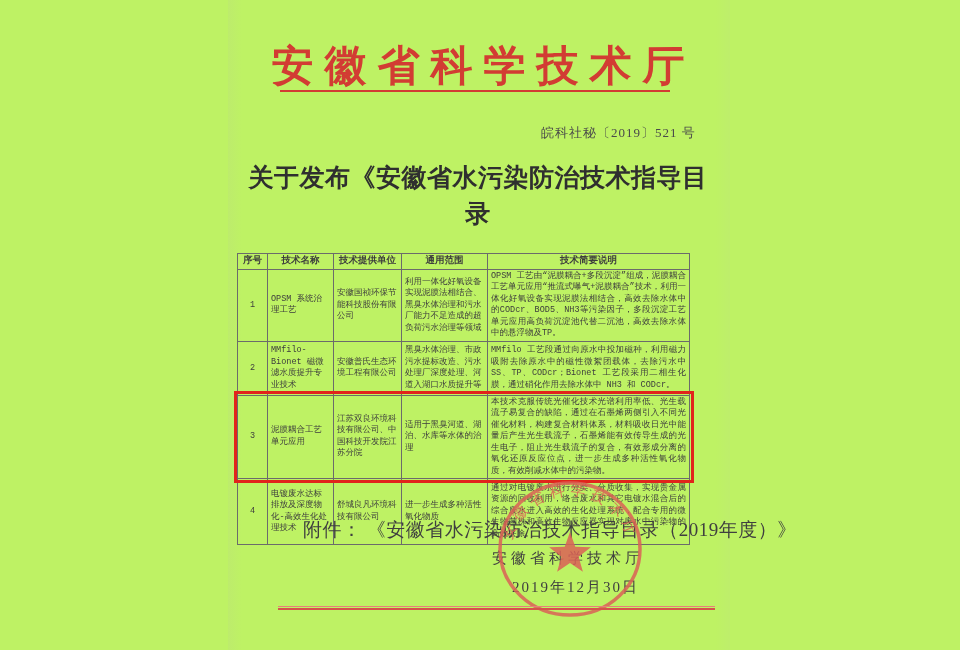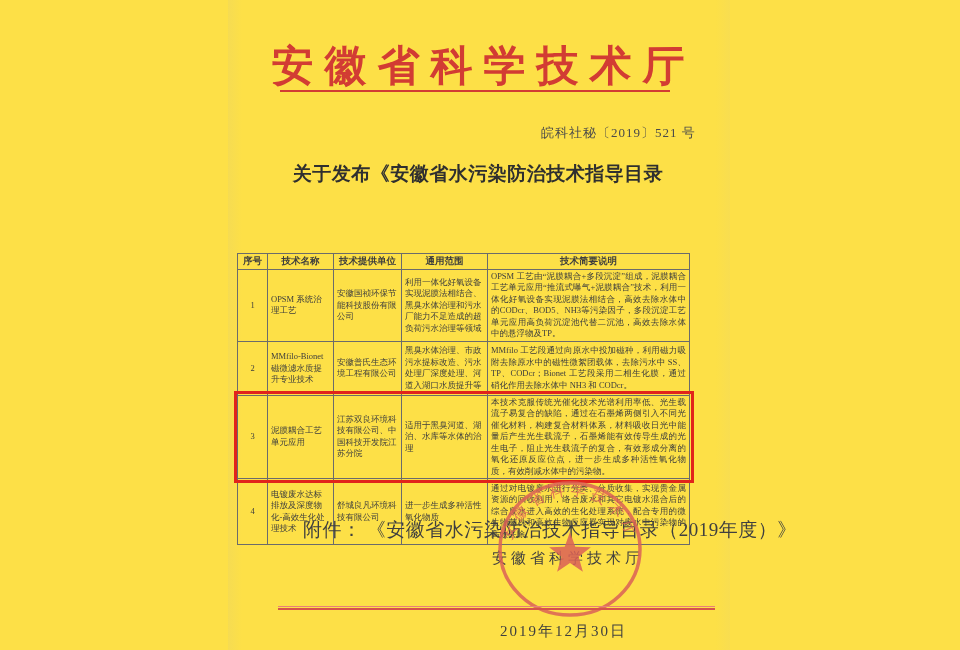--- a/index.html
+++ b/index.html
@@ -3,61 +3,61 @@
 <meta charset="utf-8">
 <style>
   * { margin: 0; padding: 0; box-sizing: border-box; }
   html, body { background: #ffffff; }
   body {
     width: 960px; height: 650px;
     font-family: "Liberation Serif", "DejaVu Serif", serif;
     position: relative; overflow: hidden;
     color: #3b3b3b;
   }
-  .canvas { position: absolute; inset: 0; background: #fde047; }
+  .canvas { position: absolute; inset: 0; background: #bef264; }
   .page-shade {
     position: absolute; left: 228px; top: 0; width: 502px; height: 650px;
     background: linear-gradient(90deg, rgba(180,180,180,.10), rgba(255,255,255,0) 14px, rgba(255,255,255,0) 488px, rgba(190,190,190,.08));
   }
   .abs { position: absolute; }
 
   .masthead {
     left: 240px; top: 38px; width: 476px;
     text-align: center; font-weight: bold;
     font-size: 42px; letter-spacing: 11px; text-indent: 11px;
     color: #d23c33; white-space: nowrap;
   }
   .masthead-rule { left: 280px; top: 90px; width: 390px; height: 2px; background: #d23c33; }
 
   .doc-number { left: 508px; top: 124px; font-size: 13px; letter-spacing: 1px; color: #4a4a4a; padding-left: 33px; }
 
   .notice-title {
     left: 240px; top: 160px; width: 476px; text-align: center;
-    font-size: 19px; font-weight: bold; line-height: 1.45; color: #2f2f2f;
+    font-size: 25px; font-weight: bold; line-height: 1.45; color: #2f2f2f;
     letter-spacing: 0.5px;
   }
 
   table.tech-table {
     position: absolute; left: 237px; top: 253px; width: 452px;
     border-collapse: collapse; table-layout: fixed;
-    font-size: 8.5px; line-height: 1.35; color: #3d3d3d;
+    font-size: 8.5px; line-height: 1.35; color: #3d3d3d; font-family: Liberation Mono, monospace;
   }
   .tech-table th, .tech-table td {
     border: 1px solid #6b6b6b; padding: 1px 3px; vertical-align: middle;
     overflow: hidden;
   }
   .tech-table th { font-weight: bold; font-size: 9.5px; padding: 1px 2px; }
   .tech-table td.c-no { text-align: center; }
   .tech-table td.c-summary { text-align: justify; }
   tr.highlighted { outline: 3px solid #e1241b; outline-offset: 1px; }
 
   .attachment { left: 303px; top: 517px; font-size: 19px; letter-spacing: 0.5px; color: #3f3f3f; }
 
   .signer { left: 492px; top: 549px; font-size: 15px; letter-spacing: 4px; color: #3f3f3f; }
-  .sign-date { left: 500px; top: 578px; font-size: 15px; letter-spacing: 2px; color: #3f3f3f; margin-top: 44px; }
+  .sign-date { left: 512px; top: 578px; font-size: 15px; letter-spacing: 2px; color: #3f3f3f; }
 
   .seal { left: 488px; top: 476px; width: 170px; height: 150px; opacity: 0.85; }
 
   .footer-rule {
     left: 278px; top: 606px; width: 437px; height: 4px;
     border-top: 1.5px solid #e islands;
   }
   .footer-rule {
     border-top: 1.5px solid #e88079; border-bottom: 2.5px solid #d5544a;
   }

